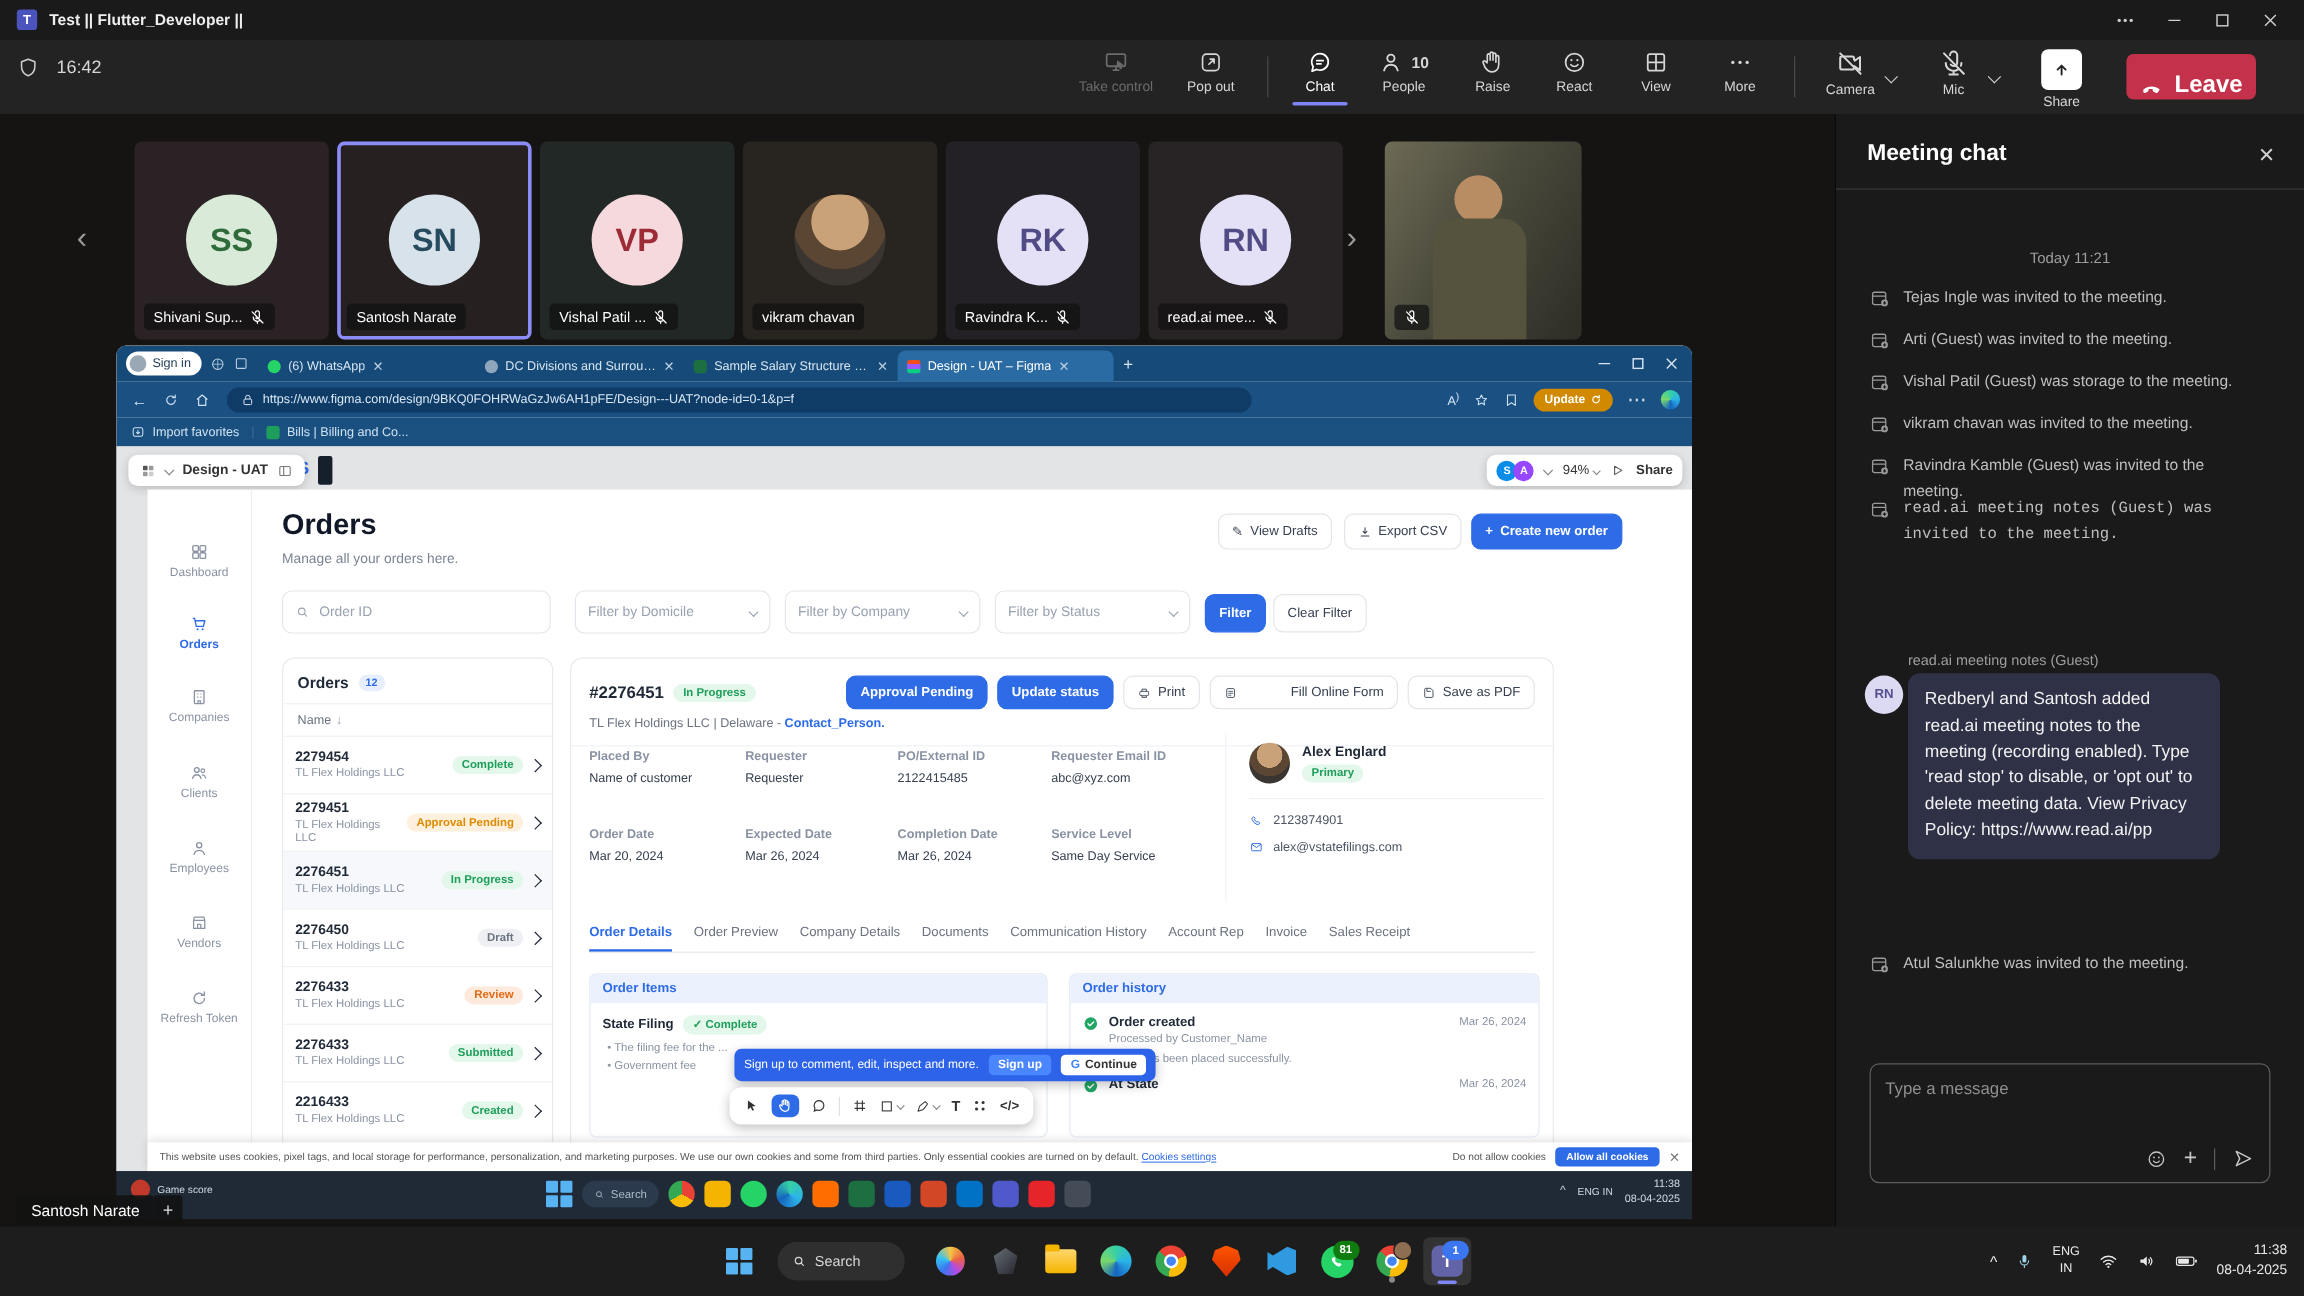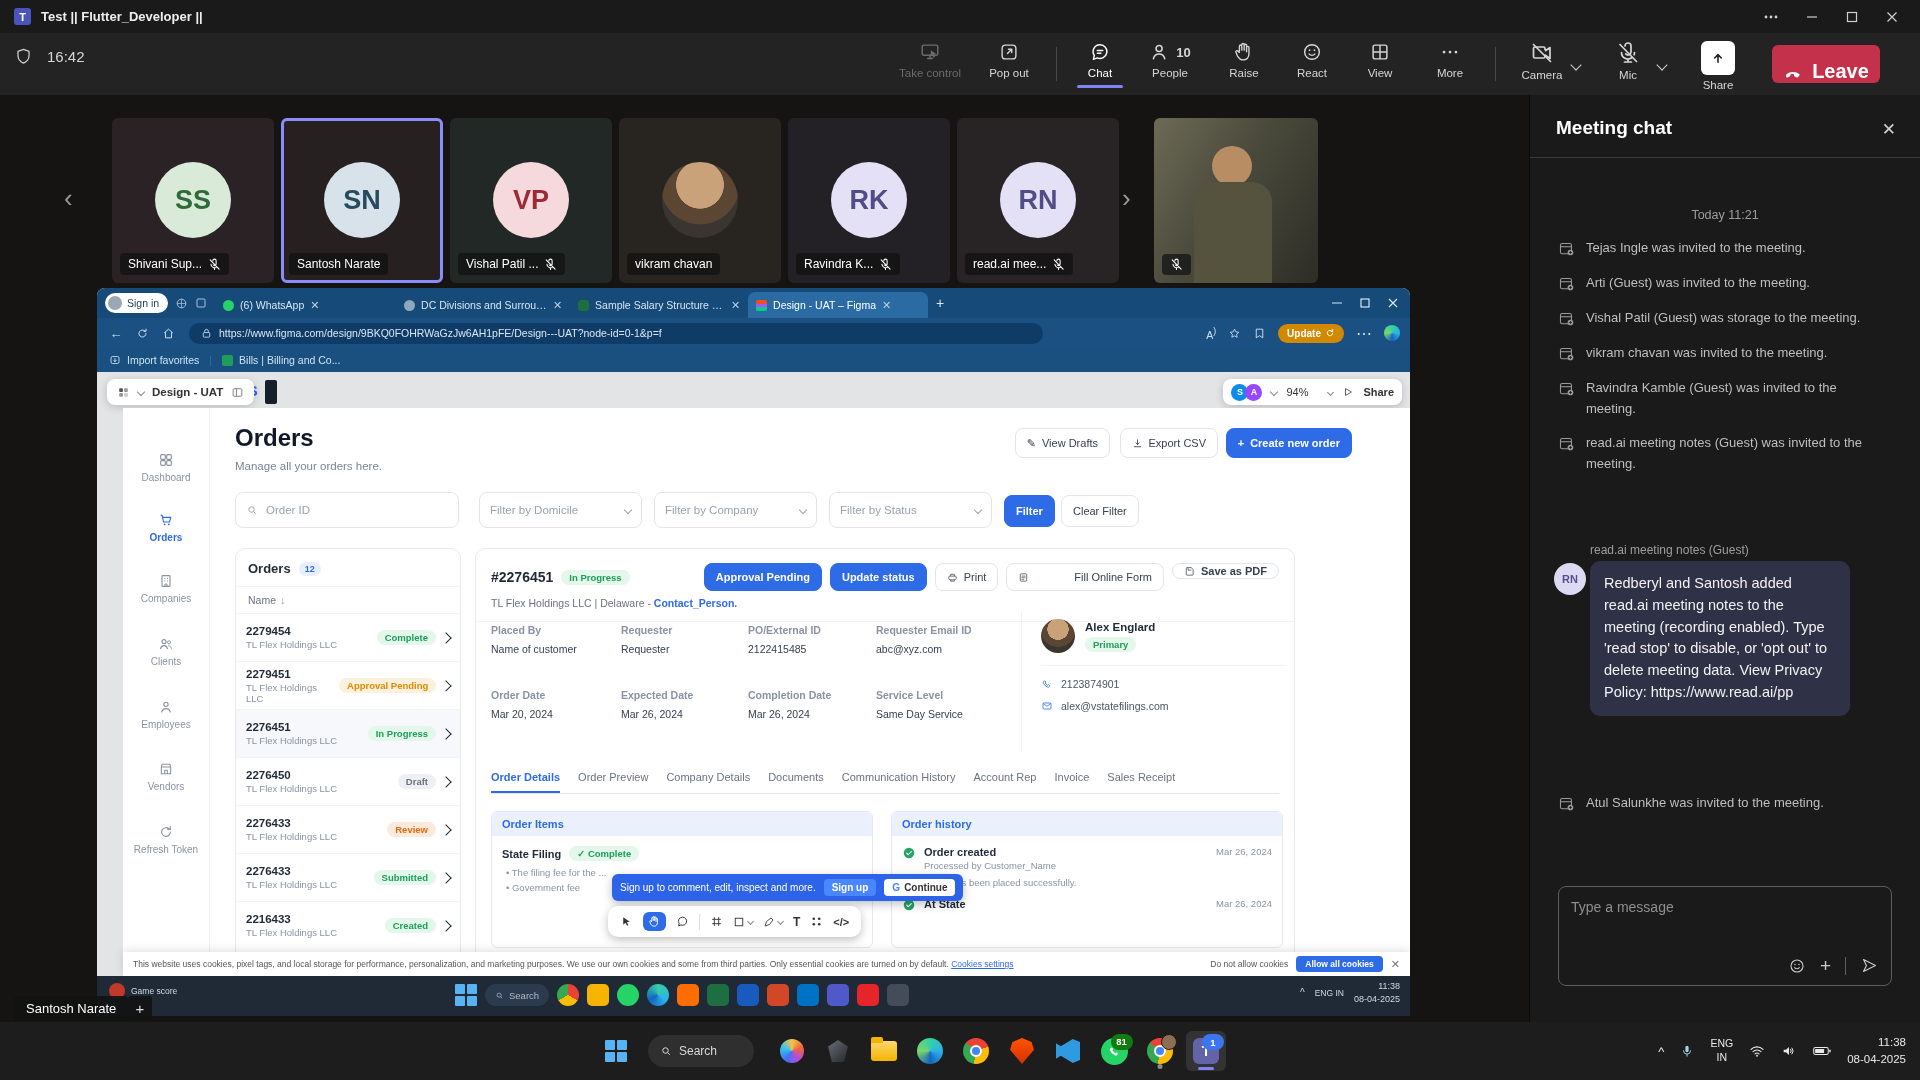--- a/index.html
+++ b/index.html
@@ -463,21 +463,21 @@
         <svg width="13" height="13" viewBox="0 0 24 24">
             <rect x="4" y="5" width="16" height="14" rx="2" fill="none" stroke="#777" stroke-width="1.7"></rect>
             <path d="M10 5v14" stroke="#777" stroke-width="1.7"></path>
           </svg>
       </div>
 
       <div class="figpill figright">
         <span class="favcirc" style="background:#0c8ce9;">S</span>
         <span class="favcirc" style="background:#9747ff;margin-left:-12px;">A</span>
         <span class="chev" style="width:5px;height:5px;color:#888;"></span>
-        <span style="display:flex;align-items:center;gap:20px;text-align:center;">
+        <span style="display:flex;align-items:center;gap:4px;text-align:center;">
           <span>94%</span>
           <span class="chev" style="width:4px;height:4px;color:#888;"></span>
           </span>
         <svg width="12" height="12" viewBox="0 0 24 24">
             <path d="M7 5l12 7-12 7z" fill="none" stroke="#555" stroke-width="1.8" stroke-linejoin="round"></path>
           </svg>
         <span class="sharepill">Share</span>
       </div>
 
       <div class="page">
@@ -664,21 +664,21 @@
                   </svg>
                 <span>Print</span>
                 </div>
               <div class="pillbtn" style="position:static;height:28px;gap:45px;">
                 <svg width="11" height="11" viewBox="0 0 24 24">
                     <rect x="5" y="4" width="14" height="16" rx="2" fill="none" stroke="currentColor" stroke-width="1.6"></rect>
                     <path d="M8.5 9h7M8.5 12.5h7M8.5 16h4" stroke="currentColor" stroke-width="1.5" stroke-linecap="round"></path>
                   </svg>
                 <span>Fill Online Form</span>
                 </div>
-              <div class="pillbtn" style="position:static;height:16px;font-weight:bold;">
+              <div class="pillbtn" style="position:static;height:28px;">
                 <svg width="11" height="11" viewBox="0 0 24 24">
                     <path d="M5 5a1.5 1.5 0 011.5-1.5H16L20 8v10.5A1.5 1.5 0 0118.5 20h-12A1.5 1.5 0 015 18.5zM9 4v5h7" fill="none" stroke="currentColor" stroke-width="1.6" stroke-linejoin="round"></path>
                   </svg>
                 <span>Save as PDF</span>
                 </div>
             </div>
           </div>
           <div style="padding:6px 15px 0;font-size:10.5px;color:#6b7280;">
             <span>TL Flex Holdings LLC | Delaware -</span>
             <a style="color:#2e6be6;text-decoration:none;font-weight:bold;">Contact_Person.</a>
@@ -950,21 +950,21 @@
       </div>
     <div class="sysmsg" style="top:283px;">
       <svg width="17" height="17" viewBox="0 0 24 24">
           <rect x="3.5" y="5" width="15.5" height="14.5" rx="2.5" fill="none" stroke="#9a9a9a" stroke-width="1.5"></rect>
           <path d="M3.5 9.5h15.5" stroke="#9a9a9a" stroke-width="1.5"></path>
           <circle cx="17.6" cy="17.6" r="4" fill="#9a9a9a"></circle>
           <path d="M17.6 15.7v3.8M15.7 17.6h3.8" stroke="#1a1a1a" stroke-width="1.3"></path>
         </svg>
       <span>Ravindra Kamble (Guest) was invited to the meeting.</span>
       </div>
-    <div class="sysmsg" style="top:338px;">
+    <div class="sysmsg" style="top:319px;font-family:Liberation Mono, monospace;">
       <svg width="17" height="17" viewBox="0 0 24 24">
           <rect x="3.5" y="5" width="15.5" height="14.5" rx="2.5" fill="none" stroke="#9a9a9a" stroke-width="1.5"></rect>
           <path d="M3.5 9.5h15.5" stroke="#9a9a9a" stroke-width="1.5"></path>
           <circle cx="17.6" cy="17.6" r="4" fill="#9a9a9a"></circle>
           <path d="M17.6 15.7v3.8M15.7 17.6h3.8" stroke="#1a1a1a" stroke-width="1.3"></path>
         </svg>
       <span>read.ai meeting notes (Guest) was invited to the meeting.</span>
       </div>
 
     <div class="sender" style="top:448px;">read.ai meeting notes (Guest)</div>

